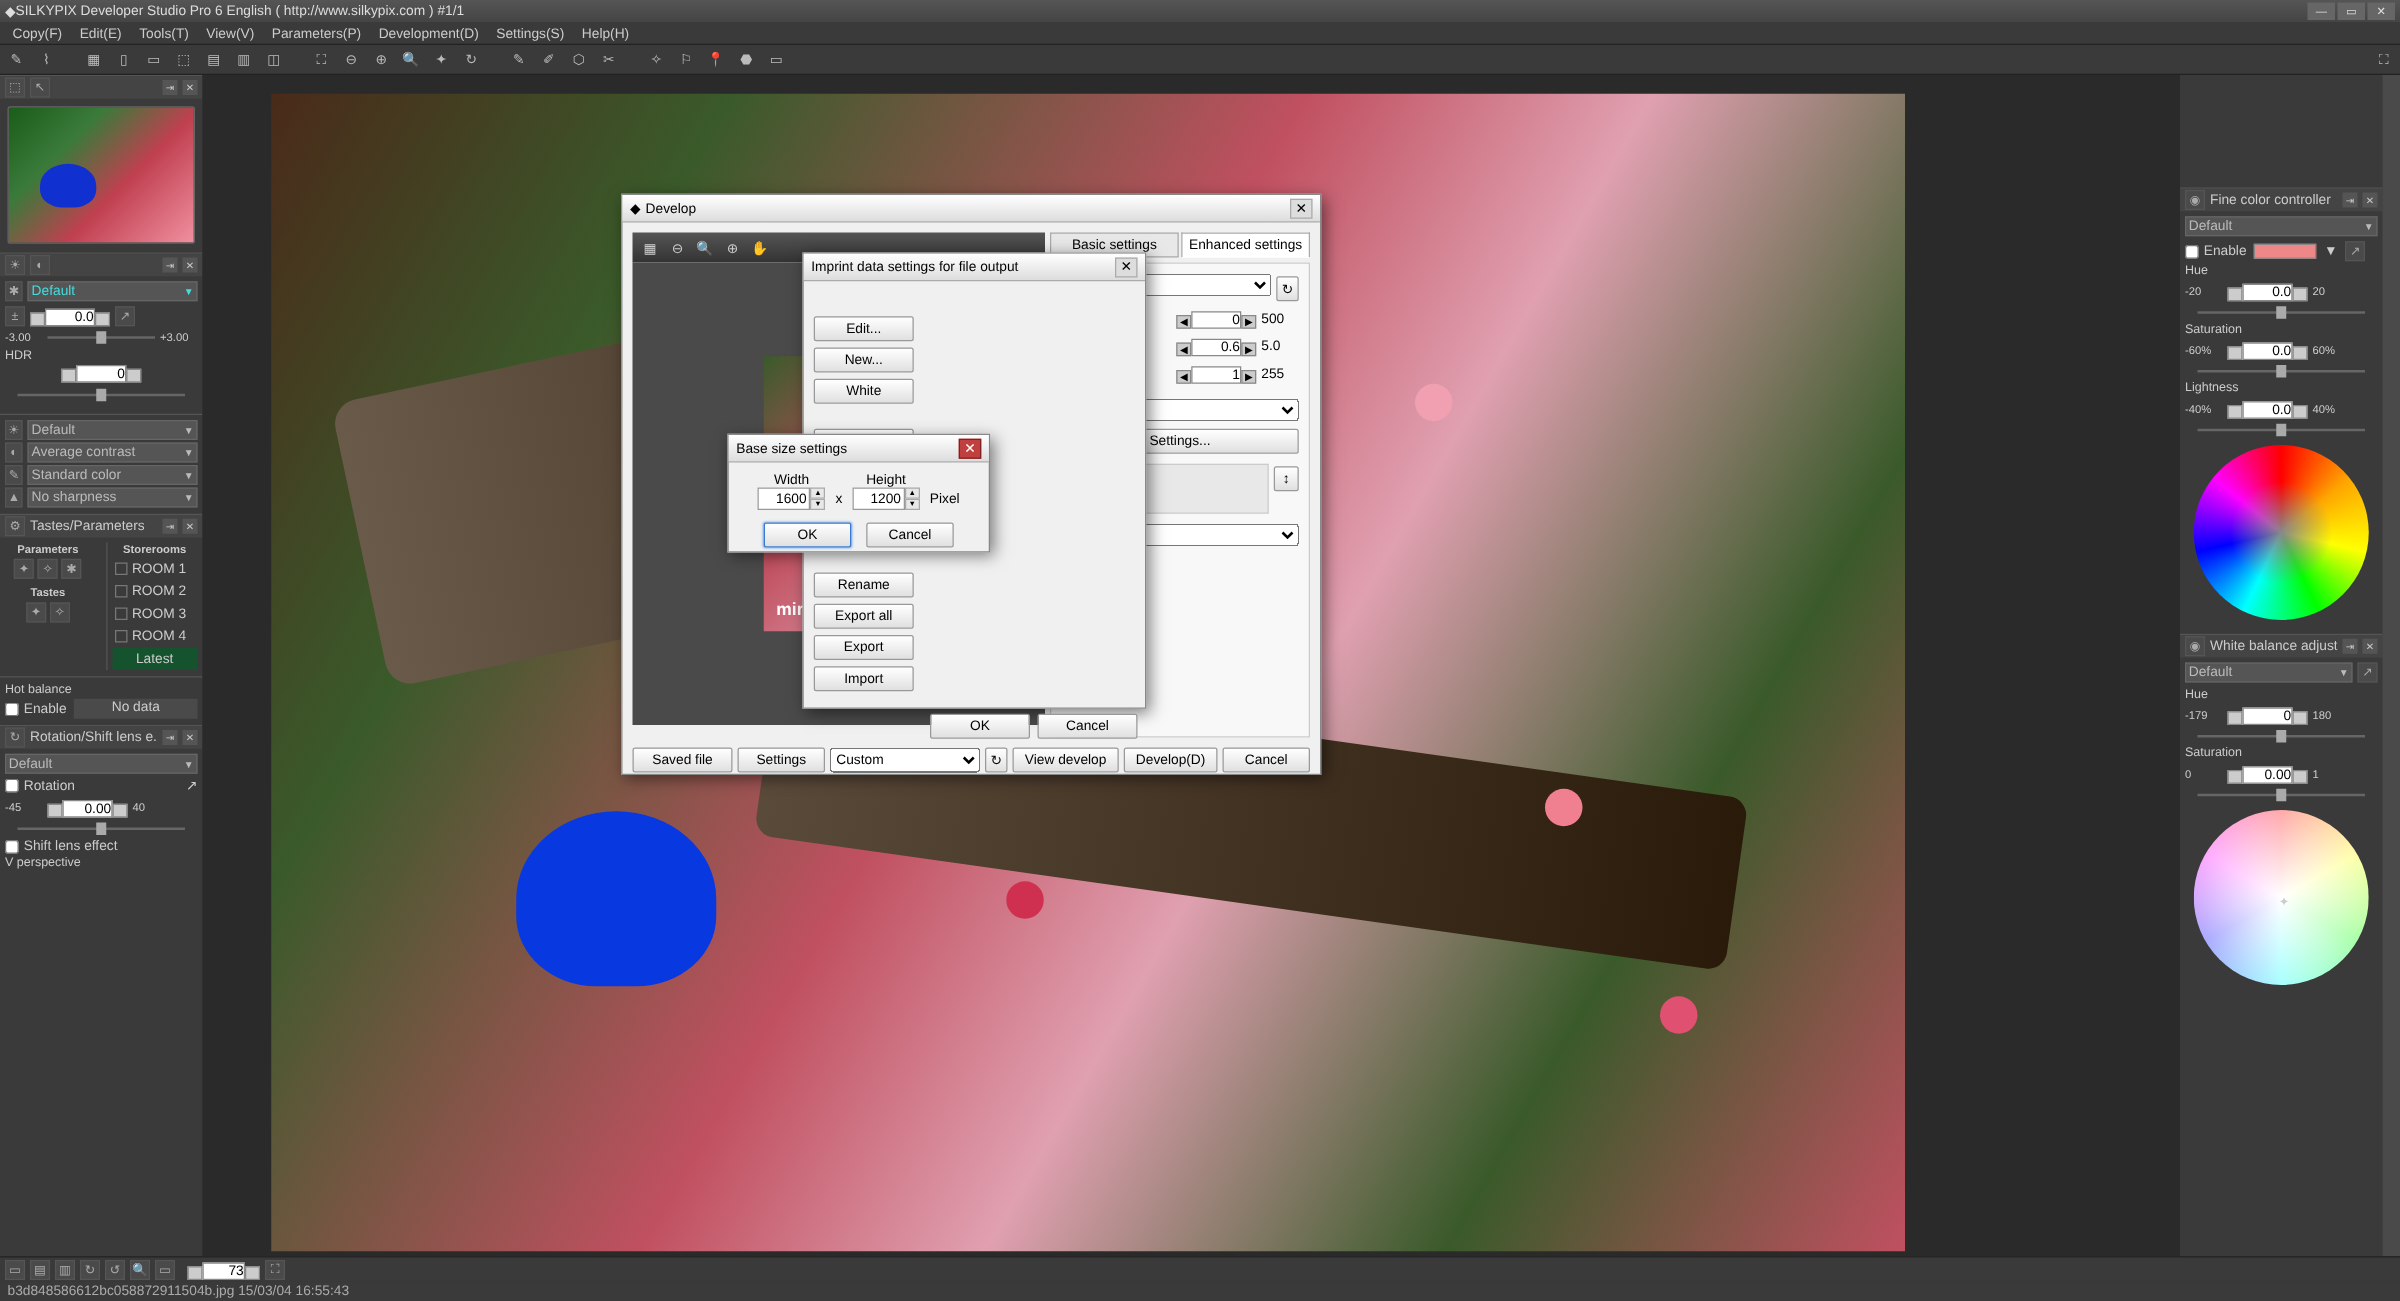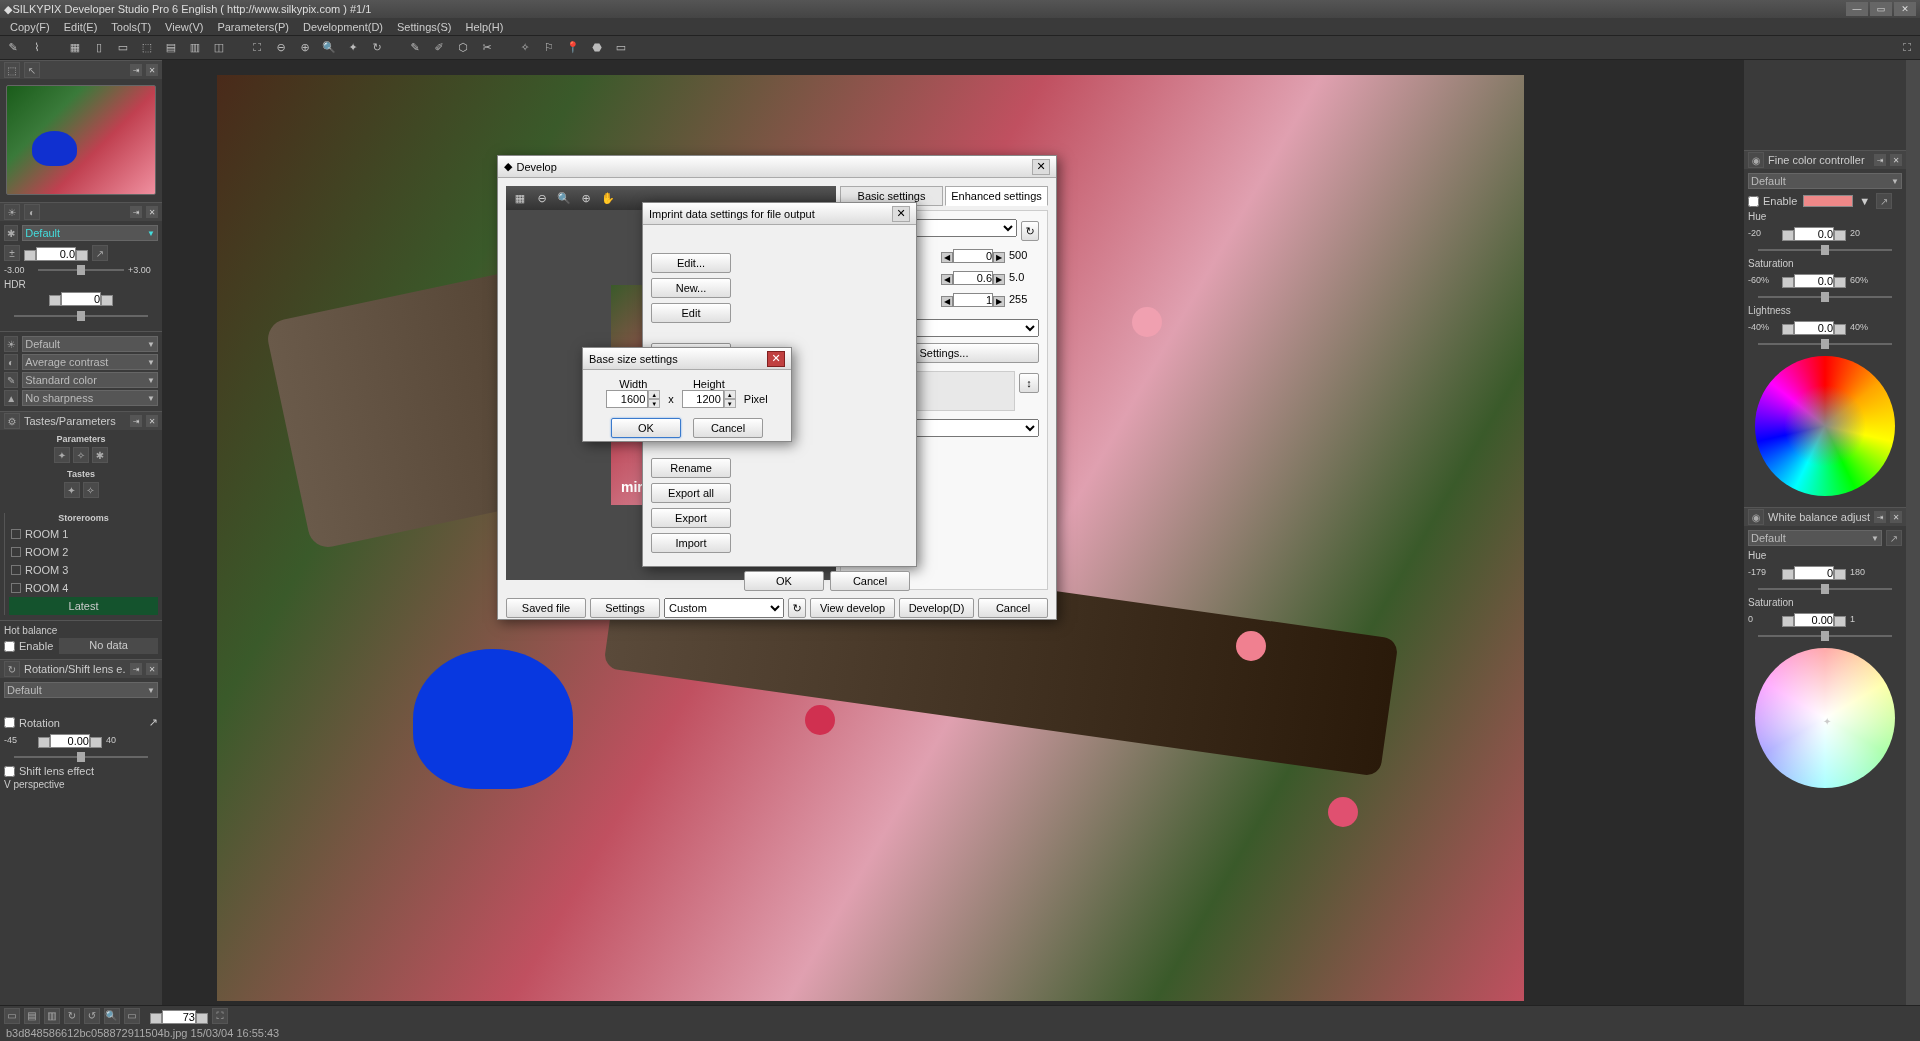--- a/index.html
+++ b/index.html
@@ -39,21 +39,21 @@
 .slider-track { flex:1; height:12px; position:relative;}
 .slider-track::before { content:""; position:absolute; left:0; right:0; top:5px; height:2px; background:#666;}
 .slider-track::after { content:""; position:absolute; left:50%; top:1px; width:8px; height:10px; background:#aaa; margin-left:-4px;}
 
 .check { display:flex; align-items:center; gap:4px; font-size:10px; margin:2px 0;}
 .check input { width:11px; height:11px;}
 
 .icon-row { display:flex; gap:3px; margin:3px 0;}
 .small-icon { width:16px; height:16px; background:#4a4a4a; border:1px solid #555; display:flex;align-items:center;justify-content:center; font-size:10px; color:#aaa;}
 
-.param-row { display:flex; gap:12px;flex-direction:column; }
+.param-row { display:flex; gap:12px; }
 .param-col { flex:1; }
 .param-col h4 { font-size:9px; text-align:center; margin-bottom:2px;}
 .room-item { display:flex; align-items:center; gap:4px; height:18px; padding:0 2px; font-size:9px;}
 .room-dot { width:10px;height:10px;border:1px solid #777;}
 
 .color-wheel { width:140px;height:140px; margin:6px auto; border-radius:50%; background: conic-gradient(red,orange,yellow,lime,cyan,blue,magenta,red); position:relative;}
 .color-wheel-pale { width:140px;height:140px; margin:6px auto; border-radius:50%; background: radial-gradient(circle,#fff 0%, transparent 70%), conic-gradient(#faa,#ffa,#afa,#aff,#aaf,#faf,#faa); position:relative;}
 .color-swatch { width:50px;height:12px; background:#e88; border:1px solid #888;}
 
 .image-canvas { position:absolute; left:55px; top:15px; right:220px; bottom:20px; background:linear-gradient(120deg,#4a2a1a 0%,#3a5a2a 20%, #c05060 45%, #e0a0b0 60%, #3a5a2a 80%, #c05060 100%); overflow:hidden;}
@@ -304,21 +304,21 @@
         <span class="small-icon">↻</span>
         <span class="title">Rotation/Shift lens e...</span>
         <span class="hbtn">⇥</span>
         <span class="hbtn">✕</span>
       </div>
       <div class="panel-body">
         <div class="combo">
             <span>Default</span>
             <span class="arrow">▼</span>
           </div>
-        <label class="check" style="margin-top:18px;">
+        <label class="check" style="margin-top:3px;">
             <input type="checkbox" style="">
             <span>Rotation</span>
             <span style="flex:1"></span>
             <span>↗</span>
           </label>
         <div class="slider-row">
           <span class="lbl-l">-45</span>
           <span class="num-spin">
               <span class="ns-btn">◀</span>
               <input value="0.00" style="">
@@ -430,21 +430,21 @@
 
     <div class="dialog" style="left:480px; top:142px; width:275px; height:365px;">
       <div class="dialog-title">
         <span>Imprint data settings for file output</span>
         <div class="x">✕</div>
       </div>
       <div class="dlg-body" style="display:flex; gap:6px;">
         <div style="width:80px; display:flex;flex-direction:column; gap:1px; padding-top:18px;">
           <div class="dlg-btn">Edit...</div>
           <div class="dlg-btn">New...</div>
-          <div class="dlg-btn">Edit</div>
+          <div class="dlg-btn">White</div>
           <div style="height:14px;"></div>
           <div class="dlg-btn">To upper</div>
           <div class="dlg-btn">To lower</div>
           <div class="dlg-btn">Hide</div>
           <div class="dlg-btn">Delete</div>
           <div style="height:14px;"></div>
           <div class="dlg-btn">Rename</div>
           <div class="dlg-btn">Export all</div>
           <div class="dlg-btn">Export</div>
           <div class="dlg-btn">Import</div>

